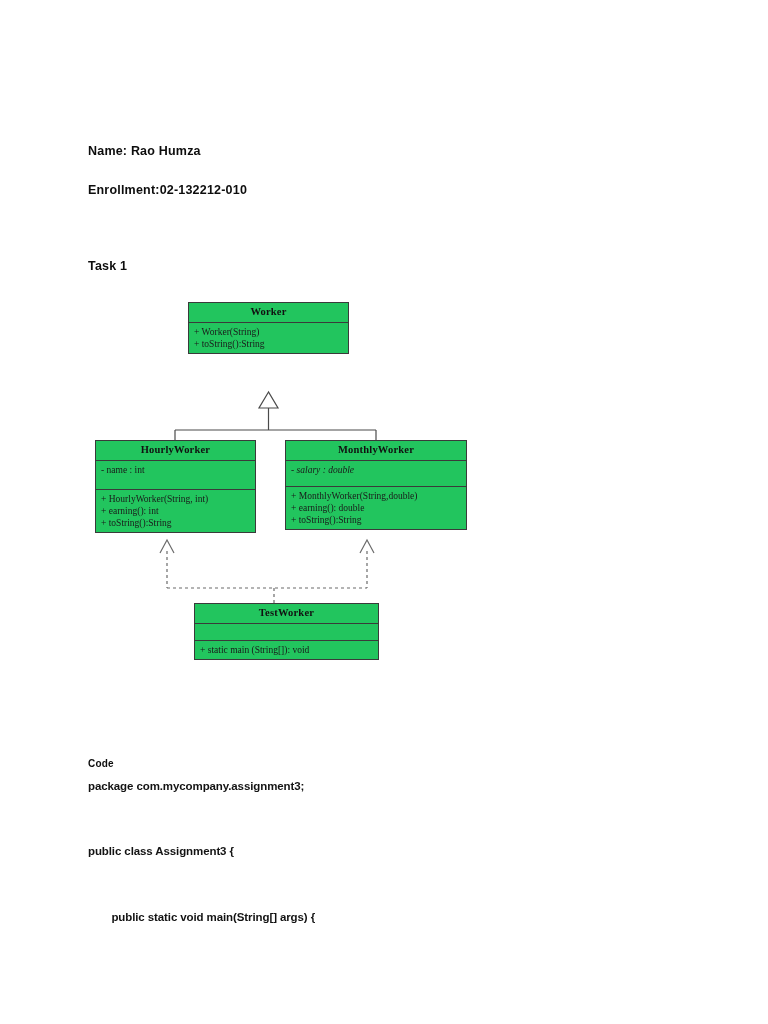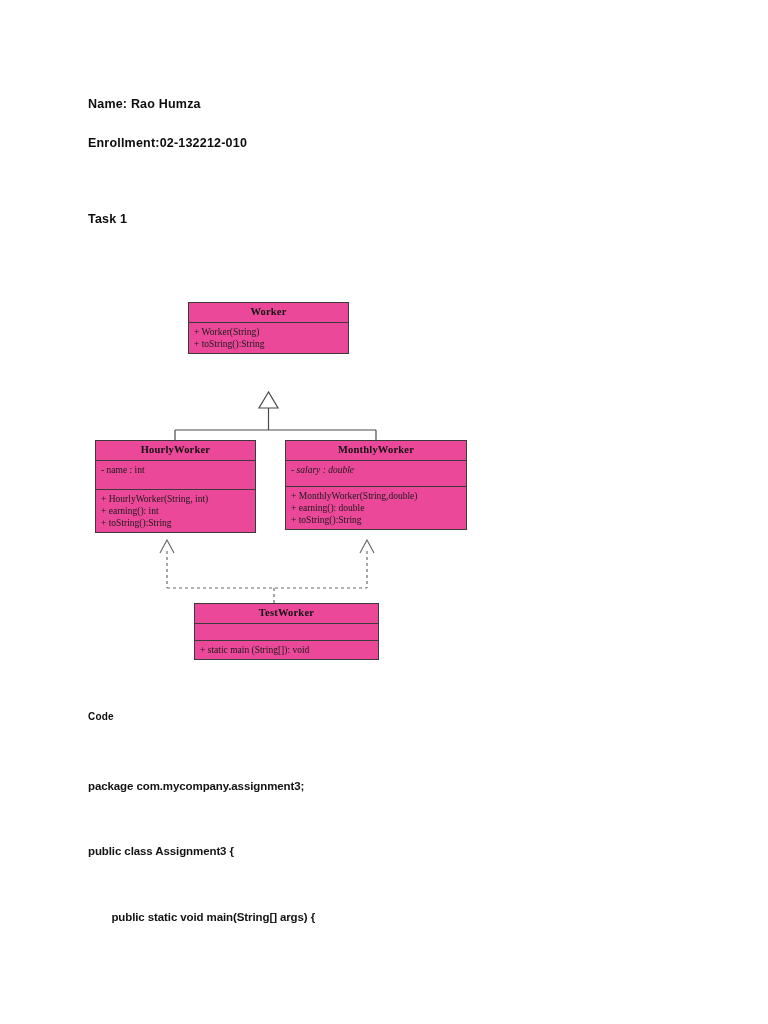--- a/index.html
+++ b/index.html
@@ -18,20 +18,21 @@
 
   
   .doc-line {
     position: absolute;
     left: 88px;
     font-weight: bold;
     font-size: 12.5px;
     letter-spacing: 0.2px;
     color: #0d0d0d;
     white-space: nowrap;
+    margin-top: 47px;
   }
   #name-line      { top: 97px; }
   #enrollment-line{ top: 136px; }
   #task-heading   { top: 212px; }
   #code-heading   { top: 711px; font-size: 10px; }
 
   .code-line {
     position: absolute;
     left: 88px;
     font-size: 11.5px;
@@ -52,21 +53,21 @@
     width: 768px;
     height: 1024px;
     pointer-events: none;
   }
   #uml-diagram .uml-svg { position: absolute; left: 0; top: 0; }
 
   
   .uml-class {
     position: absolute;
     border: 1px solid #3a3a3a;
-    background: #ec4899;
+    background: #22c55e;
     box-sizing: border-box;
     font-family: "Liberation Serif", serif;
   }
   .uml-title {
     text-align: center;
     font-weight: bold;
     font-size: 10.5px;
     color: #111111;
     border-bottom: 1px solid #3a3a3a;
     box-sizing: border-box;

